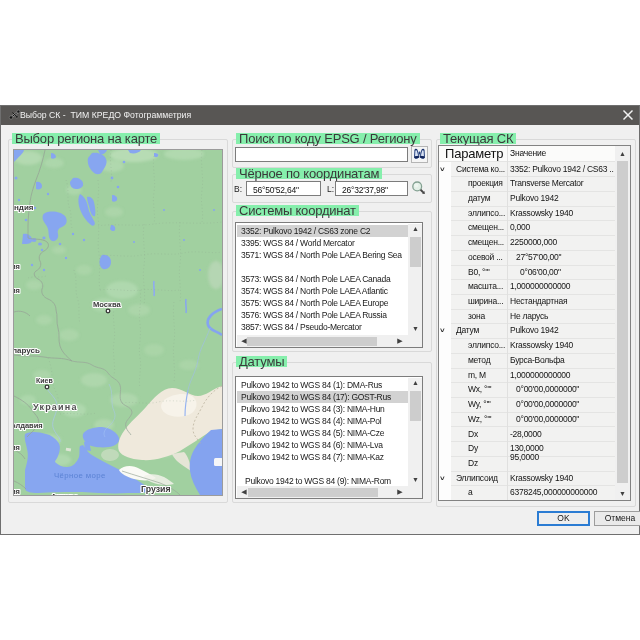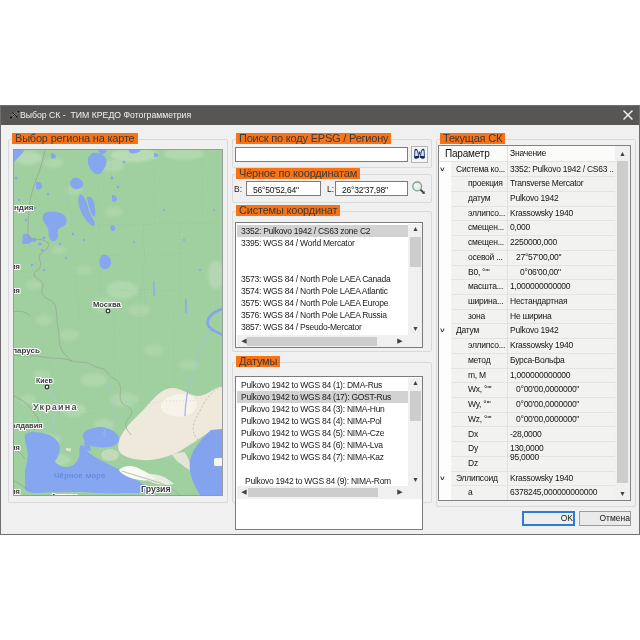--- a/index.html
+++ b/index.html
@@ -3,39 +3,39 @@
 <meta charset="utf-8">
 <style>
 * { margin:0; padding:0; box-sizing:border-box; }
 html,body { width:640px; height:640px; background:#fff; font-family:"Liberation Sans",sans-serif; }
 #page { position:relative; width:640px; height:640px; overflow:hidden; background:#fff; }
 .abs { position:absolute; }
 #dlgbg { left:0px; top:105px; width:640px; height:430px; border:1px solid #6f6f6f; background:#f0f0f0; }
 #titlebar { left:1px; top:106px; width:638px; height:19px; background:#585654; }
 #title { left:20px; top:110px; font-size:8.7px; color:#f2f2f2; letter-spacing:0px; }
 .grp { border:1px solid #d9d9d9; border-radius:2px; }
-.glabel { font-size:11px; letter-spacing:-0.2px; line-height:11px; color:#3a3a3a; background:#f97316; padding:0 3px; white-space:nowrap; }
+.glabel { font-size:13px; letter-spacing:-0.2px; line-height:11px; color:#3a3a3a; background:#86efac; padding:0 3px; white-space:nowrap; }
 .lbl { font-size:8.5px; color:#1d1d1d; white-space:nowrap; }
 .inp { background:#fff; border:1px solid #7c7c7c; font-size:8.5px; letter-spacing:-0.2px; color:#111; }
 .inp span { position:relative; top:3px; left:6px; }
 .listbox { background:#fff; border:1px solid #7c7c7c; overflow:hidden; }
 .litem { position:absolute; left:1px; font-size:8.5px; letter-spacing:-0.25px; color:#191919; white-space:nowrap; padding-left:4px; overflow:hidden; }
 .sel { background:#d2d2d2; }
 .sbv { position:absolute; background:#f0f0f0; }
 .sbh { position:absolute; background:#f0f0f0; }
 .thumb { position:absolute; background:#cdcdcd; }
 .arr { position:absolute; font-size:7px; color:#404040; text-align:center; }
 
 #grid { left:438px; top:145px; width:193px; height:356px; background:#f7f7f6; border:1px solid #828282; }
 .pname { position:absolute; left:468px; font-size:8.5px; letter-spacing:-0.25px; line-height:15px; color:#141414; white-space:nowrap; }
 .pname1 { position:absolute; left:456px; font-size:8.5px; letter-spacing:-0.25px; line-height:15px; color:#141414; white-space:nowrap; }
 .pval { position:absolute; left:510px; width:104px; font-size:8.5px; letter-spacing:-0.25px; line-height:15px; color:#141414; white-space:nowrap; overflow:hidden; }
 .chev { position:absolute; left:440px; width:10px; font-size:8px; font-weight:bold; color:#2a2a2a; line-height:15px; }
 .rline { position:absolute; left:451px; width:164px; height:1px; background:#e4e4e3; }
-.btn { position:absolute; font-size:8.5px; text-align:right; color:#151515; }
+.btn { position:absolute; font-size:8.5px; text-align:center; color:#151515;margin-left:15px; }
 </style>
 </head>
 <body>
 <div id="page">
   <div class="abs" id="dlgbg"></div>
   <div class="abs" id="titlebar"></div>
   <svg class="abs" style="left:8px; top:108px;" width="13" height="13" viewBox="0 0 13 13">
     <line x1="3" y1="9.5" x2="10.5" y2="3.5" stroke="#a8a8a8" stroke-width="1.8"></line>
     <line x1="3" y1="9.5" x2="10.5" y2="3.5" stroke="#141414" stroke-width="1"></line>
     <line x1="4.5" y1="4.5" x2="9" y2="9" stroke="#141414" stroke-width="1"></line>
@@ -235,37 +235,38 @@
   <svg class="abs" style="left:411px; top:180px;" width="17" height="17" viewBox="0 0 17 17">
     <circle cx="6.2" cy="6.4" r="4.4" fill="#e3efe7" stroke="#84a192" stroke-width="1.3"></circle>
     <circle cx="5.2" cy="5.4" r="2" fill="#eef6f0"></circle>
     <line x1="9.6" y1="9.8" x2="12.2" y2="12.4" stroke="#474747" stroke-width="2"></line>
     <path d="M 11.0 13.6 L 13.8 13.9 L 13.4 11.1 Z" fill="#333333"></path>
   </svg>
 
   <div class="abs listbox" id="list1" style="left:235px; top:222px; width:188px; height:126px;padding-left:18px;">
 <div class="litem sel" style="top:1.50px; width:171px; height:12.05px; line-height:12.05px;">3352: Pulkovo 1942 / CS63 zone C2</div>
 <div class="litem" style="top:13.55px; width:171px; height:12.05px; line-height:12.05px;">3395: WGS 84 / World Mercator</div>
+<div class="litem" style="top:25.60px; width:171px; height:12.05px; line-height:12.05px;">3571: WGS 84 / North Pole LAEA Bering Sea</div>
 <div class="litem" style="top:49.70px; width:178px; height:12.05px; line-height:12.05px;">3573: WGS 84 / North Pole LAEA Canada</div>
 <div class="litem" style="top:61.75px; width:171px; height:12.05px; line-height:12.05px;">3574: WGS 84 / North Pole LAEA Atlantic</div>
 <div class="litem" style="top:73.80px; width:171px; height:12.05px; line-height:12.05px;">3575: WGS 84 / North Pole LAEA Europe</div>
 <div class="litem" style="top:85.85px; width:171px; height:12.05px; line-height:12.05px;">3576: WGS 84 / North Pole LAEA Russia</div>
 <div class="litem" style="top:97.90px; width:171px; height:12.05px; line-height:12.05px;">3857: WGS 84 / Pseudo-Mercator</div>
 <div class="litem" style="top:109.95px; width:171px; height:12.05px; line-height:12.05px;">3571: WGS 84 / ANSI 2 LAEA Arctic</div>
 <div class="sbv" style="left:172px; top:1px; width:15px; height:124px;"></div>
 <div class="arr" style="left:172px; top:2px; width:15px;">▲</div>
 <div class="arr" style="left:172px; top:102px; width:15px;">▼</div>
 <div class="thumb" style="left:174px; top:14px; width:11px; height:30px;"></div>
 <div class="sbh" style="left:1px; top:112px; width:171px; height:13px;"></div>
 <div class="arr" style="left:2px; top:114px; width:12px;">◀</div>
 <div class="arr" style="left:158px; top:114px; width:12px;">▶</div>
 <div class="thumb" style="left:11px; top:114px; width:130px; height:9px;"></div>
 </div>
 
-  <div class="abs listbox" id="list2" style="left:235px; top:376px; width:188px; height:154px;">
+  <div class="abs listbox" id="list2" style="left:235px; top:376px; width:188px; height:123px;">
 <div class="litem" style="top:1.50px; width:171px; height:12.05px; line-height:12.05px;">Pulkovo 1942 to WGS 84 (1): DMA-Rus</div>
 <div class="litem sel" style="top:13.55px; width:171px; height:12.05px; line-height:12.05px;">Pulkovo 1942 to WGS 84 (17): GOST-Rus</div>
 <div class="litem" style="top:25.60px; width:171px; height:12.05px; line-height:12.05px;">Pulkovo 1942 to WGS 84 (3): NIMA-Hun</div>
 <div class="litem" style="top:37.65px; width:171px; height:12.05px; line-height:12.05px;">Pulkovo 1942 to WGS 84 (4): NIMA-Pol</div>
 <div class="litem" style="top:49.70px; width:171px; height:12.05px; line-height:12.05px;">Pulkovo 1942 to WGS 84 (5): NIMA-Cze</div>
 <div class="litem" style="top:61.75px; width:171px; height:12.05px; line-height:12.05px;">Pulkovo 1942 to WGS 84 (6): NIMA-Lva</div>
 <div class="litem" style="top:73.80px; width:171px; height:12.05px; line-height:12.05px;">Pulkovo 1942 to WGS 84 (7): NIMA-Kaz</div>
 <div class="litem" style="top:97.90px; width:171px; height:12.05px; line-height:12.05px;padding-left:8px;">Pulkovo 1942 to WGS 84 (9): NIMA-Rom</div>
 <div class="sbv" style="left:172px; top:1px; width:15px; height:121px;"></div>
 <div class="arr" style="left:172px; top:2px; width:15px;">▲</div>
@@ -273,21 +274,21 @@
 <div class="thumb" style="left:174px; top:14px; width:11px; height:30px;"></div>
 <div class="sbh" style="left:1px; top:109px; width:171px; height:13px;"></div>
 <div class="arr" style="left:2px; top:111px; width:12px;">◀</div>
 <div class="arr" style="left:158px; top:111px; width:12px;">▶</div>
 <div class="thumb" style="left:12px; top:111px; width:130px; height:9px;"></div>
 </div>
 
   <div class="abs" id="grid"></div>
   <div id="gridrows">
 <div class="abs" style="left:439px; top:146px; width:176px; height:15px; background:#fbfbfa;"></div>
-<div class="abs" style="left:445px; top:146px; font-size:10px; letter-spacing:-0.2px; line-height:15px; color:#111;">Параметр</div>
+<div class="abs" style="left:445px; top:146px; font-size:13px; letter-spacing:-0.2px; line-height:15px; color:#111;">Параметр</div>
 <div class="abs" style="left:510px; top:146px; font-size:8.5px; letter-spacing:-0.2px; line-height:15px; color:#111;">Значение</div>
 <div class="abs" style="left:439px; top:161px; width:12px; height:339px; background:#fdfdfd;"></div>
 <div class="abs" style="left:451px; top:161px; width:164px; height:339px; background:#f2f2f1;"></div>
 <div class="rline abs" style="top:161px; left:439px; width:176px;"></div>
 <div class="chev abs" style="top:161.5px;">˅</div>
 <div class="pname1 abs" style="top:161.5px;">Система ко...</div>
 <div class="pval abs" style="top:161.5px; padding-left:0px;">3352: Pulkovo 1942 / CS63 ...</div>
 <div class="rline abs" style="top:176px;"></div>
 <div class="pname abs" style="top:176.2px;">проекция</div>
 <div class="pval abs" style="top:176.2px; padding-left:0px;">Transverse Mercator</div>
@@ -310,21 +311,21 @@
 <div class="pname abs" style="top:264.5px;">B0, °'"</div>
 <div class="pval abs" style="top:264.5px; padding-left:10px;">0°06'00,00"</div>
 <div class="rline abs" style="top:279px;"></div>
 <div class="pname abs" style="top:279.3px;">масшта...</div>
 <div class="pval abs" style="top:279.3px; padding-left:0px;">1,000000000000</div>
 <div class="rline abs" style="top:294px;"></div>
 <div class="pname abs" style="top:294.0px;">ширина...</div>
 <div class="pval abs" style="top:294.0px; padding-left:0px;">Нестандартная</div>
 <div class="rline abs" style="top:309px;"></div>
 <div class="pname abs" style="top:308.7px;">зона</div>
-<div class="pval abs" style="top:308.7px; padding-left:0px;">Не ширина</div>
+<div class="pval abs" style="top:308.7px; padding-left:0px;">Не ларусь</div>
 <div class="rline abs" style="top:323px;"></div>
 <div class="chev abs" style="top:323.4px;">˅</div>
 <div class="pname1 abs" style="top:323.4px;">Датум</div>
 <div class="pval abs" style="top:323.4px; padding-left:0px;">Pulkovo 1942</div>
 <div class="rline abs" style="top:338px;"></div>
 <div class="pname abs" style="top:338.1px;">эллипсо...</div>
 <div class="pval abs" style="top:338.1px; padding-left:0px;">Krassowsky 1940</div>
 <div class="rline abs" style="top:353px;"></div>
 <div class="pname abs" style="top:352.9px;">метод</div>
 <div class="pval abs" style="top:352.9px; padding-left:0px;">Бурса-Вольфа</div>

